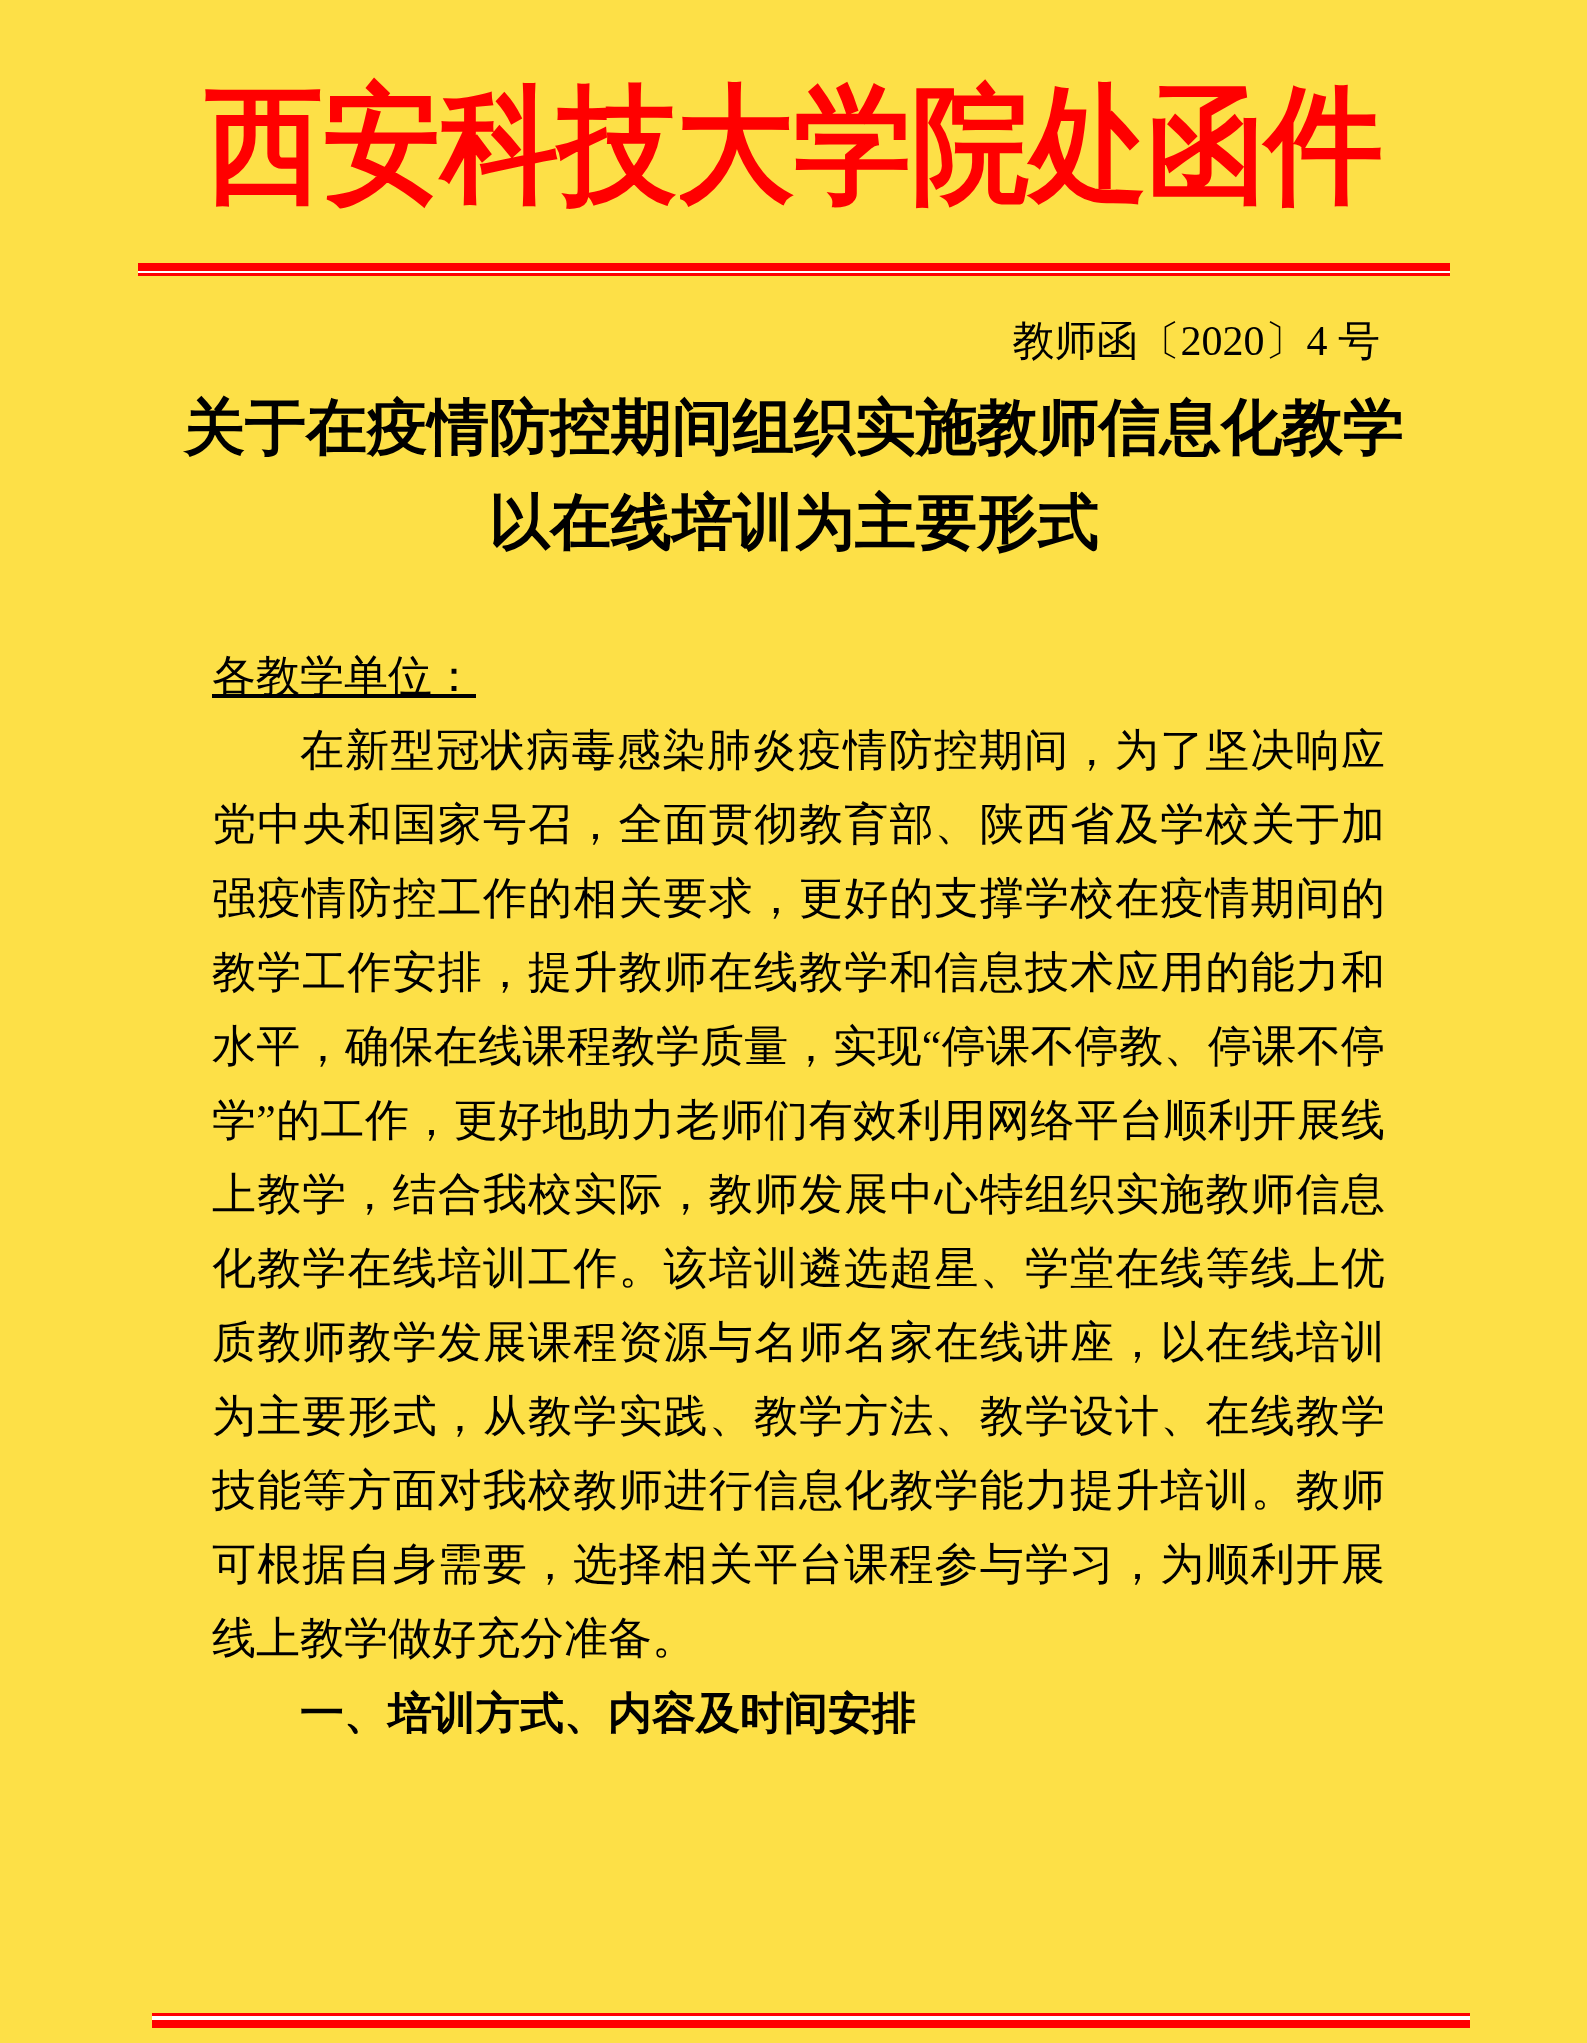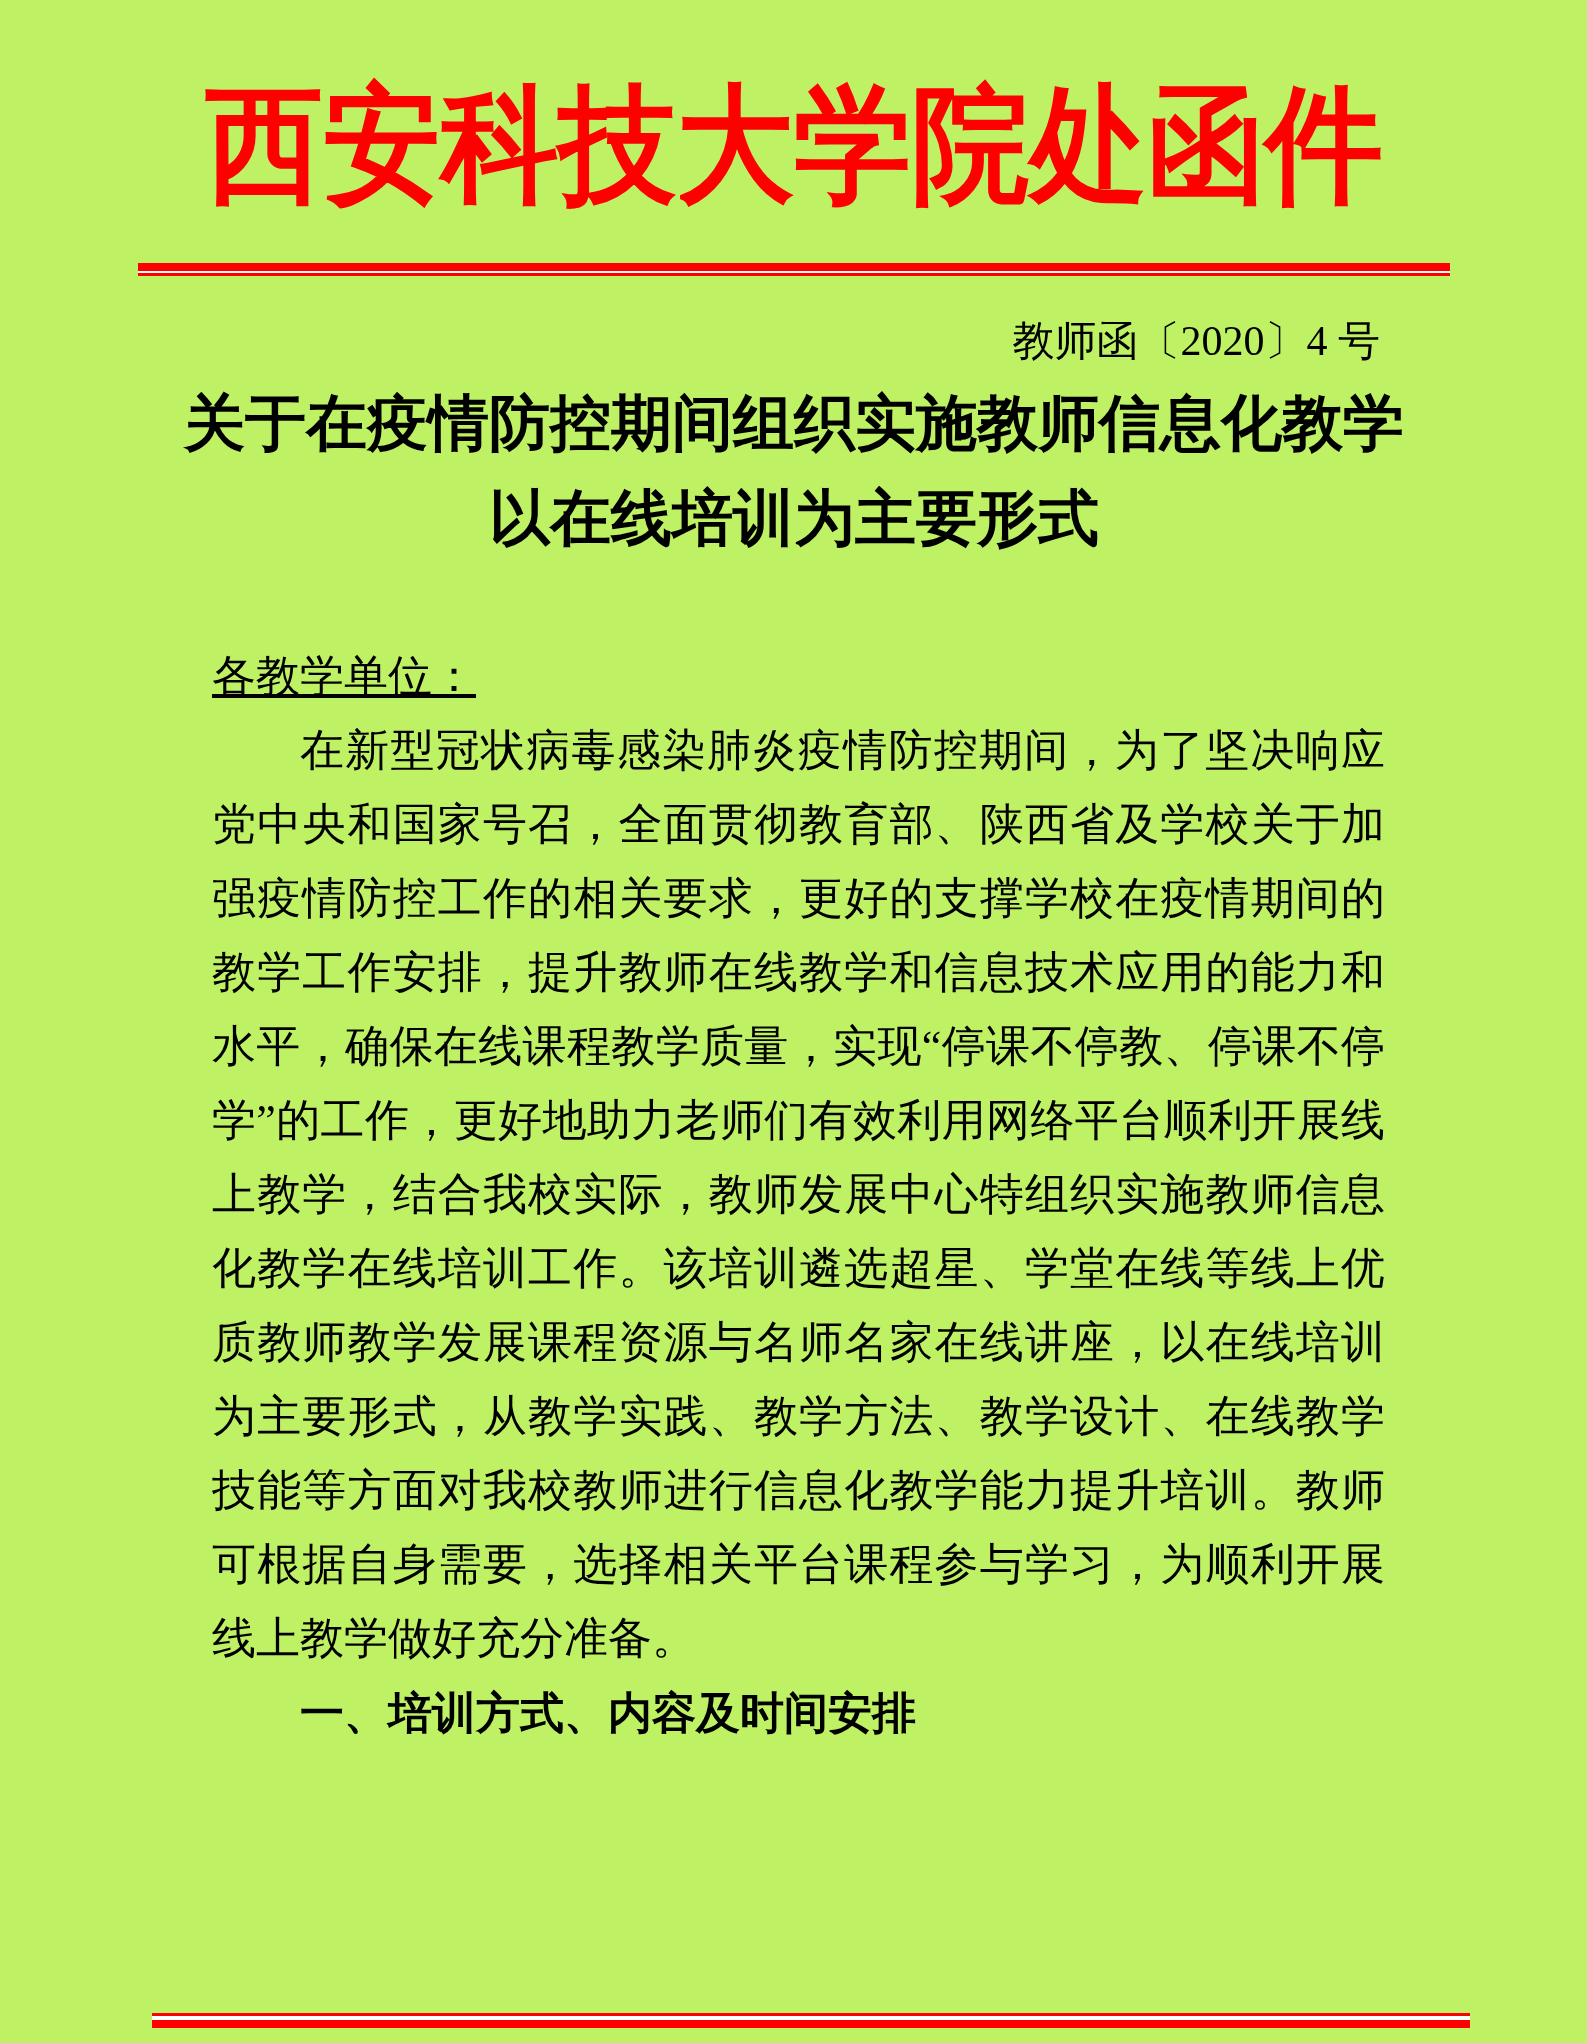--- a/index.html
+++ b/index.html
@@ -4,21 +4,21 @@
 <style>
   html, body {
     margin: 0;
     padding: 0;
     background: #ffffff;
   }
   .page {
     position: relative;
     width: 1587px;
     height: 2043px;
-    background: #bef264;
+    background: #fde047;
     overflow: hidden;
     font-family: "Liberation Serif", "DejaVu Serif", serif;
     color: #000000;
   }
 
   
   .letterhead {
     position: absolute;
     top: 62px;
     left: 138px;
@@ -73,21 +73,21 @@
     line-height: 46px;
     white-space: nowrap;
   }
 
   .doc-title {
     position: absolute;
     top: 380px;
     left: 138px;
     width: 1312px;
     text-align: center;
-    font-family: Liberation Mono, monospace;
+    font-family: Liberation Sans, sans-serif;
     font-weight: bold;
     font-size: 61px;
     line-height: 95px;
   }
 
   .body-block {
     position: absolute;
     top: 640px;
     left: 212px;
     width: 1173px;

